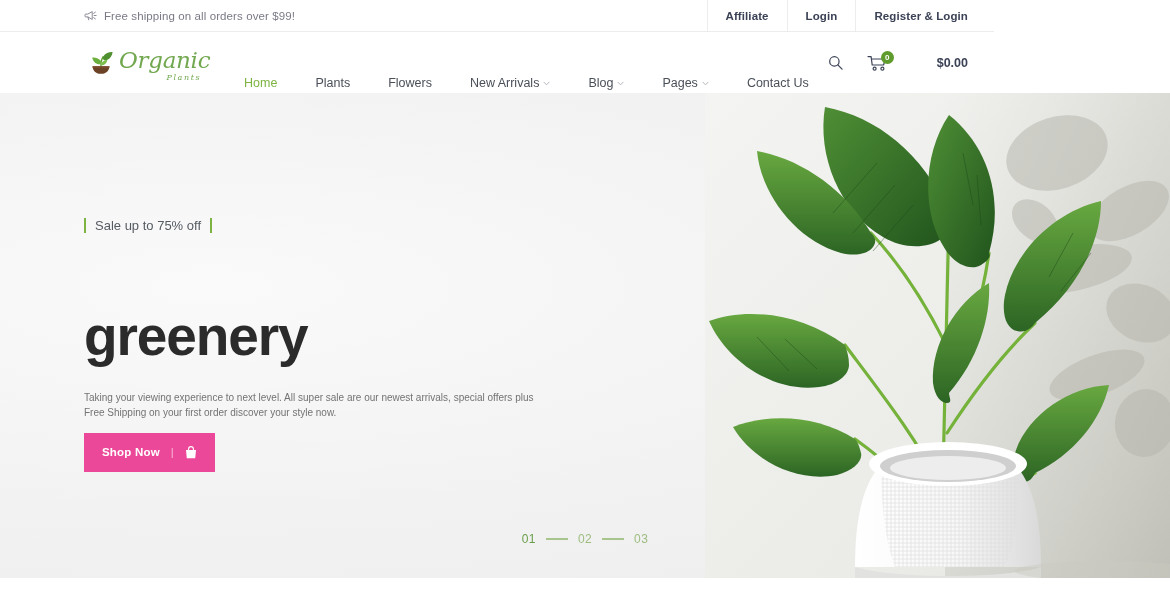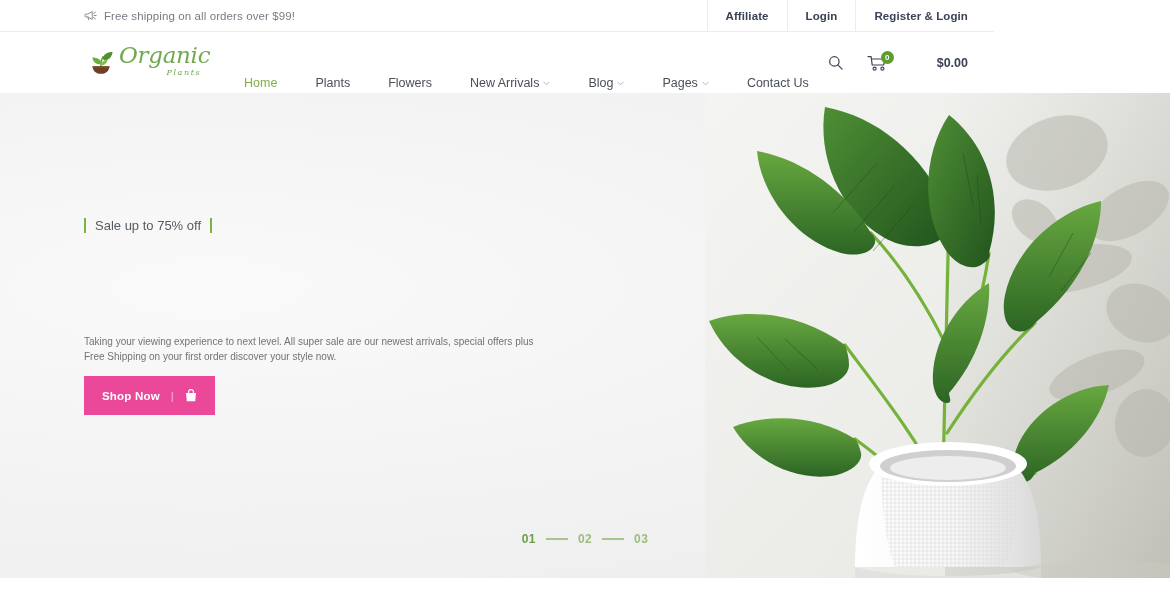--- a/index.html
+++ b/index.html
@@ -26,21 +26,21 @@
     border-left:1px solid #ececec; white-space:nowrap; cursor:pointer;
     letter-spacing:.1px;
   }
   .tb-link.last { padding-right:26px; }
 
   
   .header {
     height:61px; display:flex; align-items:center;
     padding:0 26px 0 84px; background:#fff; position:relative;
   }
-  .logo { display:flex; align-items:flex-start; cursor:pointer; width:150px; }
+  .logo { display:flex; align-items:flex-end; cursor:pointer; width:150px; }
   .logo-mark { width:34px; height:34px; flex:0 0 34px; }
   .logo-text { display:flex; flex-direction:column; margin-left:1px; line-height:1; }
   .logo-name {
     font-family:"DejaVu Serif", serif; font-size:23px; font-style:italic;
     color:#72a84f; letter-spacing:-.3px;
   }
   .logo-sub {
     font-family:"DejaVu Serif", serif; font-size:8px; font-style:italic;
     color:#72a84f; letter-spacing:1.6px; margin-top:2px; align-self:flex-end;
     padding-right:9px;
@@ -95,21 +95,21 @@
     font-family:"Liberation Sans", sans-serif;
   }
   .btn-sep { color:rgba(255,255,255,.6); font-weight:normal; }
   .bag-ic { width:12px; height:13px; display:block; }
 
   
   .pager {
     position:absolute; left:0; right:0; bottom:32px;
     display:flex; align-items:center; justify-content:center; gap:10px; z-index:6;
   }
-  .pg-num { font-size:12px; font-weight:bold; color:#9dbd7f; letter-spacing:.4px; cursor:pointer; }
+  .pg-num { font-size:12px; font-weight:normal; color:#9dbd7f; letter-spacing:.4px; cursor:pointer; }
   .pg-num.active { color:#6a9e4b; }
   .pg-dash { width:22px; height:2px; background:#a9c58e; display:block; }
 </style>
 </head>
 <body>
 
 <div class="page">
 
   <div class="topbar">
     <div class="topbar-left">
@@ -294,20 +294,21 @@
     </div>
 
     <div class="hero-content">
       <div class="eyebrow">
         <span class="bar"></span>
         <span class="eyebrow-text">Sale up to 75% off</span>
         <span class="bar"></span>
       </div>
       <h1 class="headline">
         <br>
+        <span>greenery</span>
       </h1>
       <p class="subtext">Taking your viewing experience to next level. All super sale are our newest arrivals, special offers plus Free Shipping on your first order discover your style now.</p>
       <button class="shop-btn">
         <span>Shop Now</span>
         <span class="btn-sep">|</span>
         <span>
           <svg class="bag-ic" viewBox="0 0 12 13" fill="#ffffff">
             <path d="M1 4h10l-.8 8.2H1.8z"></path>
             <path d="M3.6 4.4V3a2.4 2.4 0 0 1 4.8 0v1.4" fill="none" stroke="#ffffff" stroke-width="1.1"></path>
           </svg>

